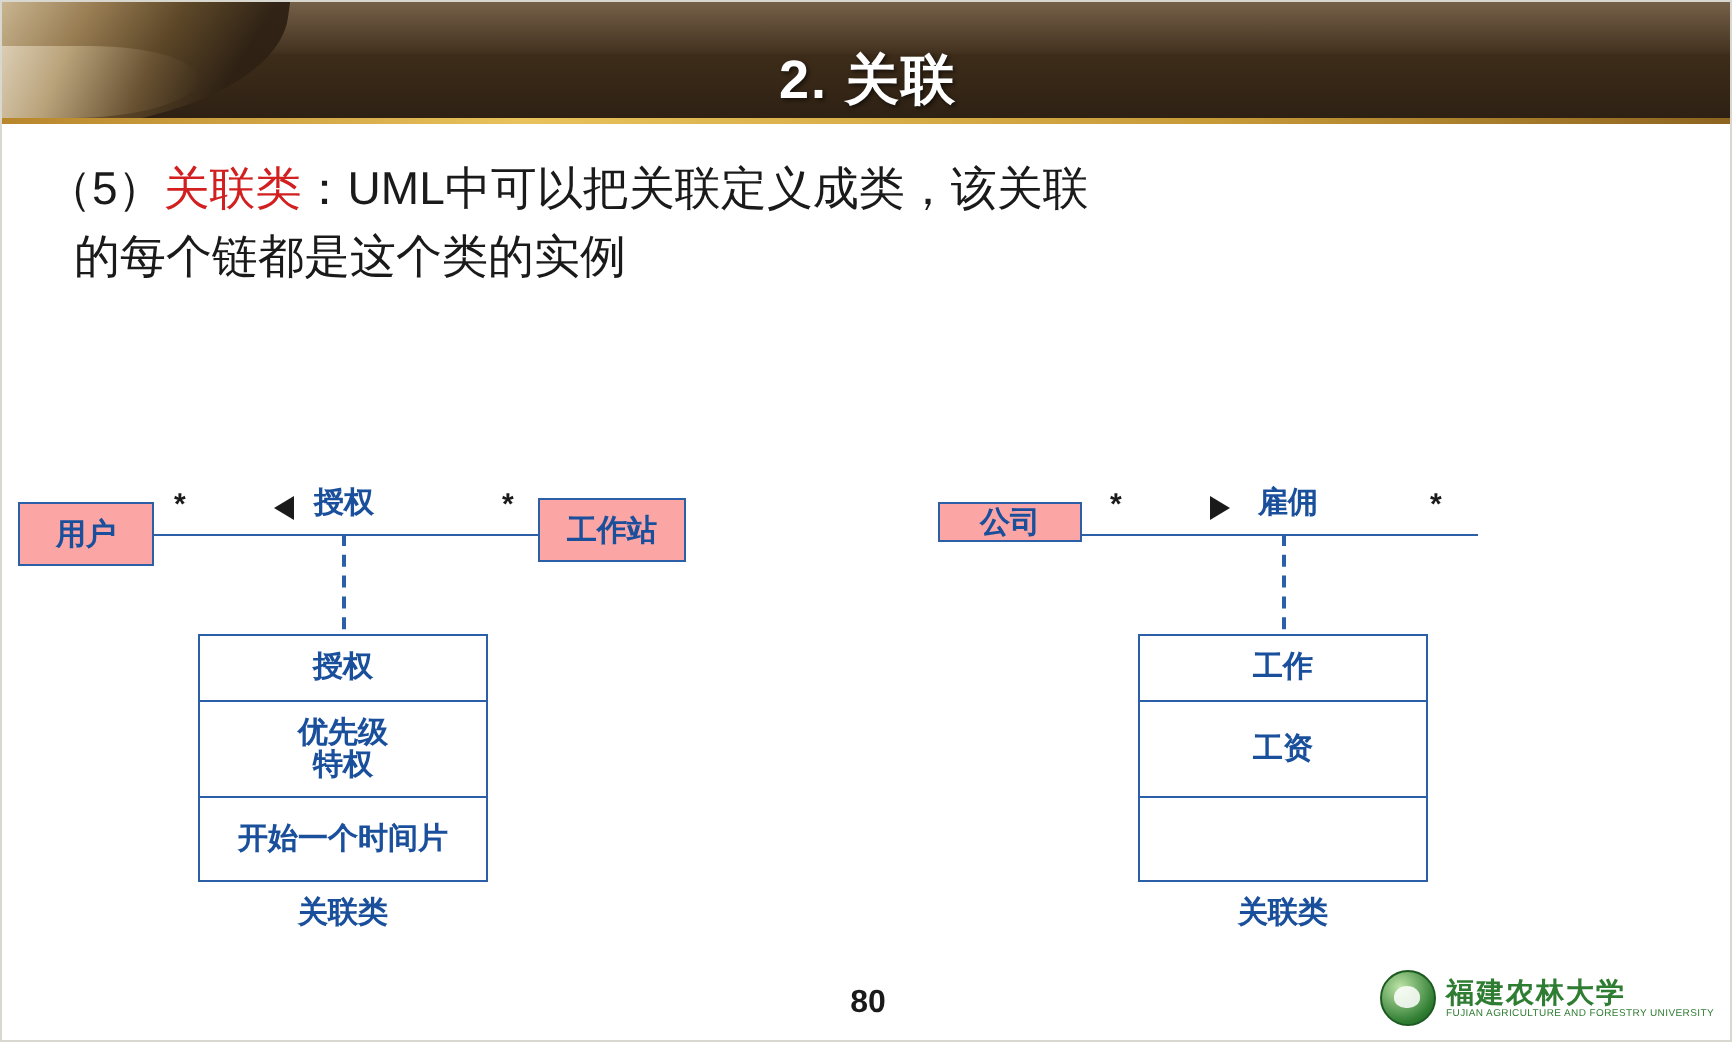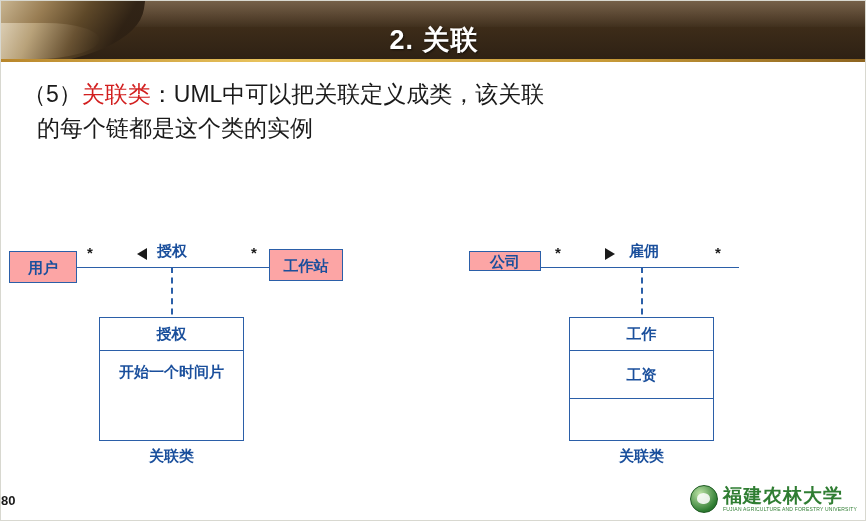--- a/index.html
+++ b/index.html
@@ -190,21 +190,22 @@
     font-weight: bold;
     text-align: center;
   }
 
   
   .page-number {
     position: absolute;
     left: 0;
     top: 492px;
     width: 866px;
-    font-size: 13px;
+    text-align: center;
+    font-size: 16px;
     font-weight: bold;
     color: #1a1a1a;
   }
   .logo {
     position: absolute;
     right: 8px;
     bottom: 4px;
     height: 34px;
     display: flex;
     align-items: center;
@@ -226,21 +227,21 @@
     border-radius: 50% 50% 45% 45%;
     background: #ffffff;
     opacity: 0.85;
   }
   .logo-text {
     display: flex;
     flex-direction: column;
     line-height: 1;
   }
   .logo-cn {
-    font-size: 19px;
+    font-size: 14px;
     font-weight: bold;
     color: #2f7d32;
     letter-spacing: 1px;
   }
   .logo-en {
     font-size: 5px;
     color: #2f7d32;
     letter-spacing: 0.2px;
     margin-top: 2px;
   }
@@ -273,20 +274,24 @@
     <div class="mult" style="left:86px; top:13px;">*</div>
     <div class="mult" style="left:250px; top:13px;">*</div>
 
     <div class="arrow arrow-left" style="left:136px; top:17px;"></div>
     <div class="link-label" style="left:156px; top:11px;">授权</div>
 
     <div class="vdash" style="left:170px; top:36px; height:58px;"></div>
 
     <div class="assoc-class" style="left:98px; top:86px; width:145px; height:124px;">
       <div class="assoc-row" style="height:33px;">授权</div>
+      <div class="assoc-row" style="height:48px; flex-direction:column;">
+        <span>优先级</span>
+        <span>特权</span>
+      </div>
       <div class="assoc-row" style="height:41px;">开始一个时间片</div>
     </div>
 
     <div class="caption" style="left:98px; top:216px; width:145px;">关联类</div>
 
     <div class="node" style="left:468px; top:20px; width:72px; height:20px;">公司</div>
 
     <div class="hline" style="left:540px; top:36px; width:198px;"></div>
 
     <div class="mult" style="left:554px; top:13px;">*</div>

